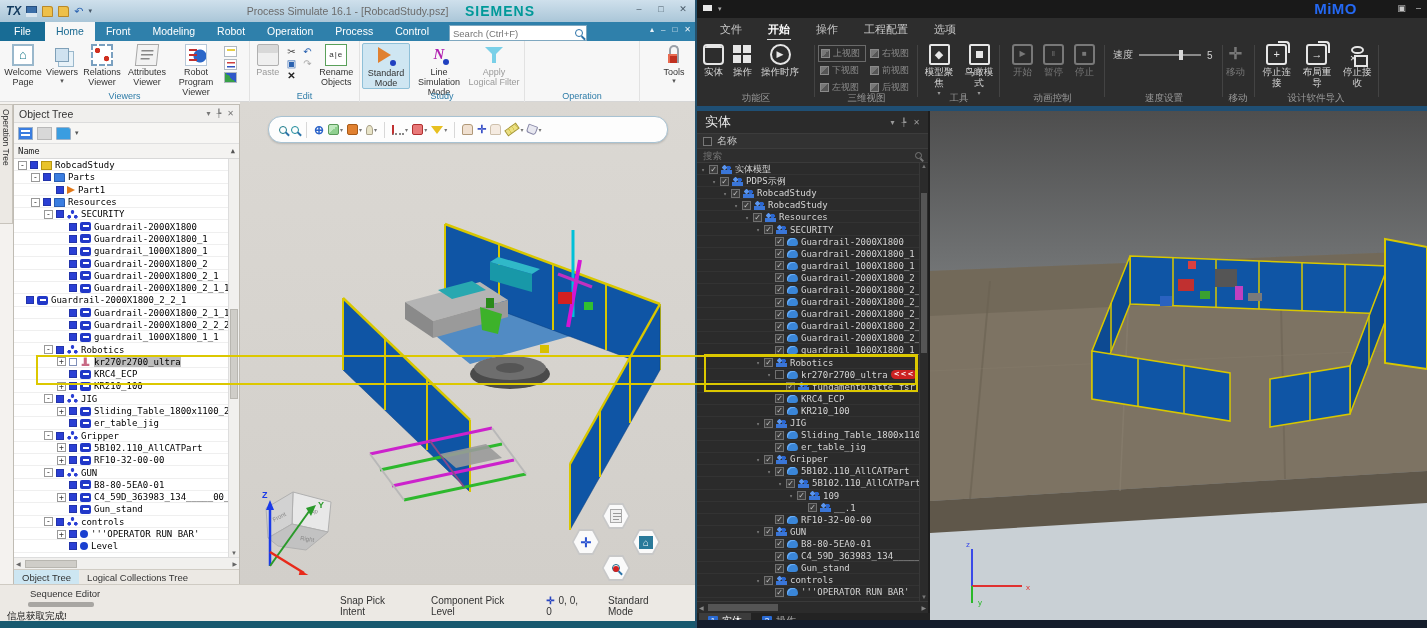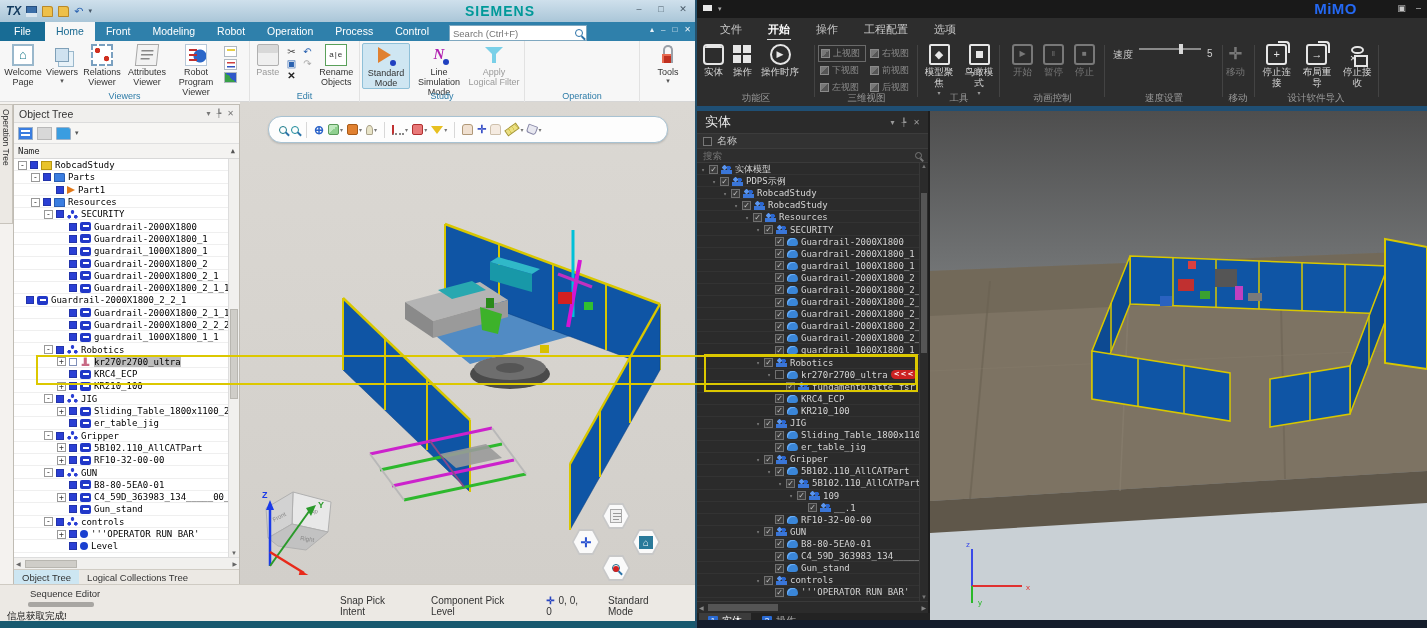--- a/index.html
+++ b/index.html
@@ -170,21 +170,21 @@
 .ri-play{border:2px solid #e6e6e6;border-radius:50%;color:#e6e6e6;font-size:9px;line-height:17px;text-align:center}
 .vlist{display:grid;grid-template-columns:48px 48px;grid-auto-rows:17px;padding:5px 3px 0;column-gap:2px}
 .vbtn{display:flex;align-items:center;gap:3px;font-size:9px;color:#8a8a8a;padding:1px 2px}
 .vbtn.sel{border:1px solid #6a6a6a}
 .vcube{width:9px;height:9px;border:1px solid #8a8a8a;background:linear-gradient(135deg,#777 50%,#555 50%);flex:none}
 .ri-focus{border:2px solid #e6e6e6;border-radius:2px;color:#e6e6e6;font-size:11px;line-height:17px;text-align:center}
 .ri-bird{border:2px solid #e6e6e6;border-radius:2px}
 .ri-bird::after{content:"";position:absolute;left:5px;top:5px;width:7px;height:7px;background:#e6e6e6}
 .ri-anim{border:2px solid #787878;border-radius:3px;color:#787878;font-size:8px;line-height:16px;text-align:center}
 .dropcar{font-size:6px;color:#9a9a9a;margin-top:1px}
-.speedrow{display:flex;align-items:flex-start;gap:6px;padding:8px 8px 0;color:#d0d0d0;font-size:10px}
+.speedrow{display:flex;align-items:center;gap:6px;padding:8px 8px 0;color:#d0d0d0;font-size:10px}
 .slider{position:relative;width:62px;height:2px;background:#8a8a8a}
 .sthumb{position:absolute;left:64%;top:-4px;width:4px;height:10px;background:#d8d8d8}
 .ri-move{color:#787878;font-size:16px;line-height:20px;text-align:center;font-weight:bold}
 .ri-imp1{border:2px solid #e6e6e6;border-radius:3px;color:#e6e6e6;font-size:11px;line-height:16px;text-align:center}
 .ri-imp1::after{content:"";position:absolute;right:-5px;top:-5px;width:10px;height:10px;border:2px solid #e6e6e6;border-left:none;border-bottom:none;border-radius:0 4px 0 0}
 .ri-db{background:#2d2d2d;border:2px solid #e6e6e6;border-radius:6px/4px;height:8px;width:13px;margin:2px auto 0}
 .ri-db::after{content:"✕";position:absolute;left:-3px;top:6px;font-size:8px;color:#e6e6e6}
 .ri-db::before{content:"";position:absolute;right:-6px;top:7px;width:10px;height:8px;border:2px solid #e6e6e6}
 .rt-bluesep{position:absolute;left:0;top:106px;right:0;height:5px;background:#1f4f74}
 
@@ -226,20 +226,21 @@
 <div class="stage">
 
 <div id="left-app">
   <div class="lt-titlebar">
     <span class="lt-logo">TX</span>
     <span class="qat q-save"></span>
     <span class="qat q-open"></span>
     <span class="qat q-open"></span>
     <span class="qat q-undo">↶</span>
     <span class="rt-car" style="color:#456">▾</span>
+    <span class="lt-title">Process Simulate 16.1 - [RobcadStudy.psz]</span>
     <span class="lt-brand">SIEMENS</span>
     <span class="lt-winbtns">
       <span class="winbtn">–</span>
       <span class="winbtn">□</span>
       <span class="winbtn">✕</span>
     </span>
   </div>
   <div class="lt-menubar" id="lt-menu">
         <span class="lt-tab file">File</span>
         <span class="lt-tab act">Home</span>
@@ -333,21 +334,21 @@
               <span class="lico i-funnel"></span>
               <span>Apply Logical Filter</span>
             </div>
       </div>
       <div class="lglabel">Study</div>
     </div>
     <div class="lgroup" style="left:525px;width:115px">
       <div class="lglabel">Operation</div>
     </div>
     <div class="lgroup" style="left:640px;width:56px;border-right:none">
-      <div class="lbtns" style="justify-content:center">
+      <div class="lbtns" style="justify-content:flex-end">
         <div class="lbtn" style="width:40px">
               <span class="lico">
                 <span class="i-clip" style="position:relative;display:block"></span>
               </span>
               <span>Tools</span>
               <span class="carum">▾</span>
             </div>
       </div>
     </div>
   </div>

